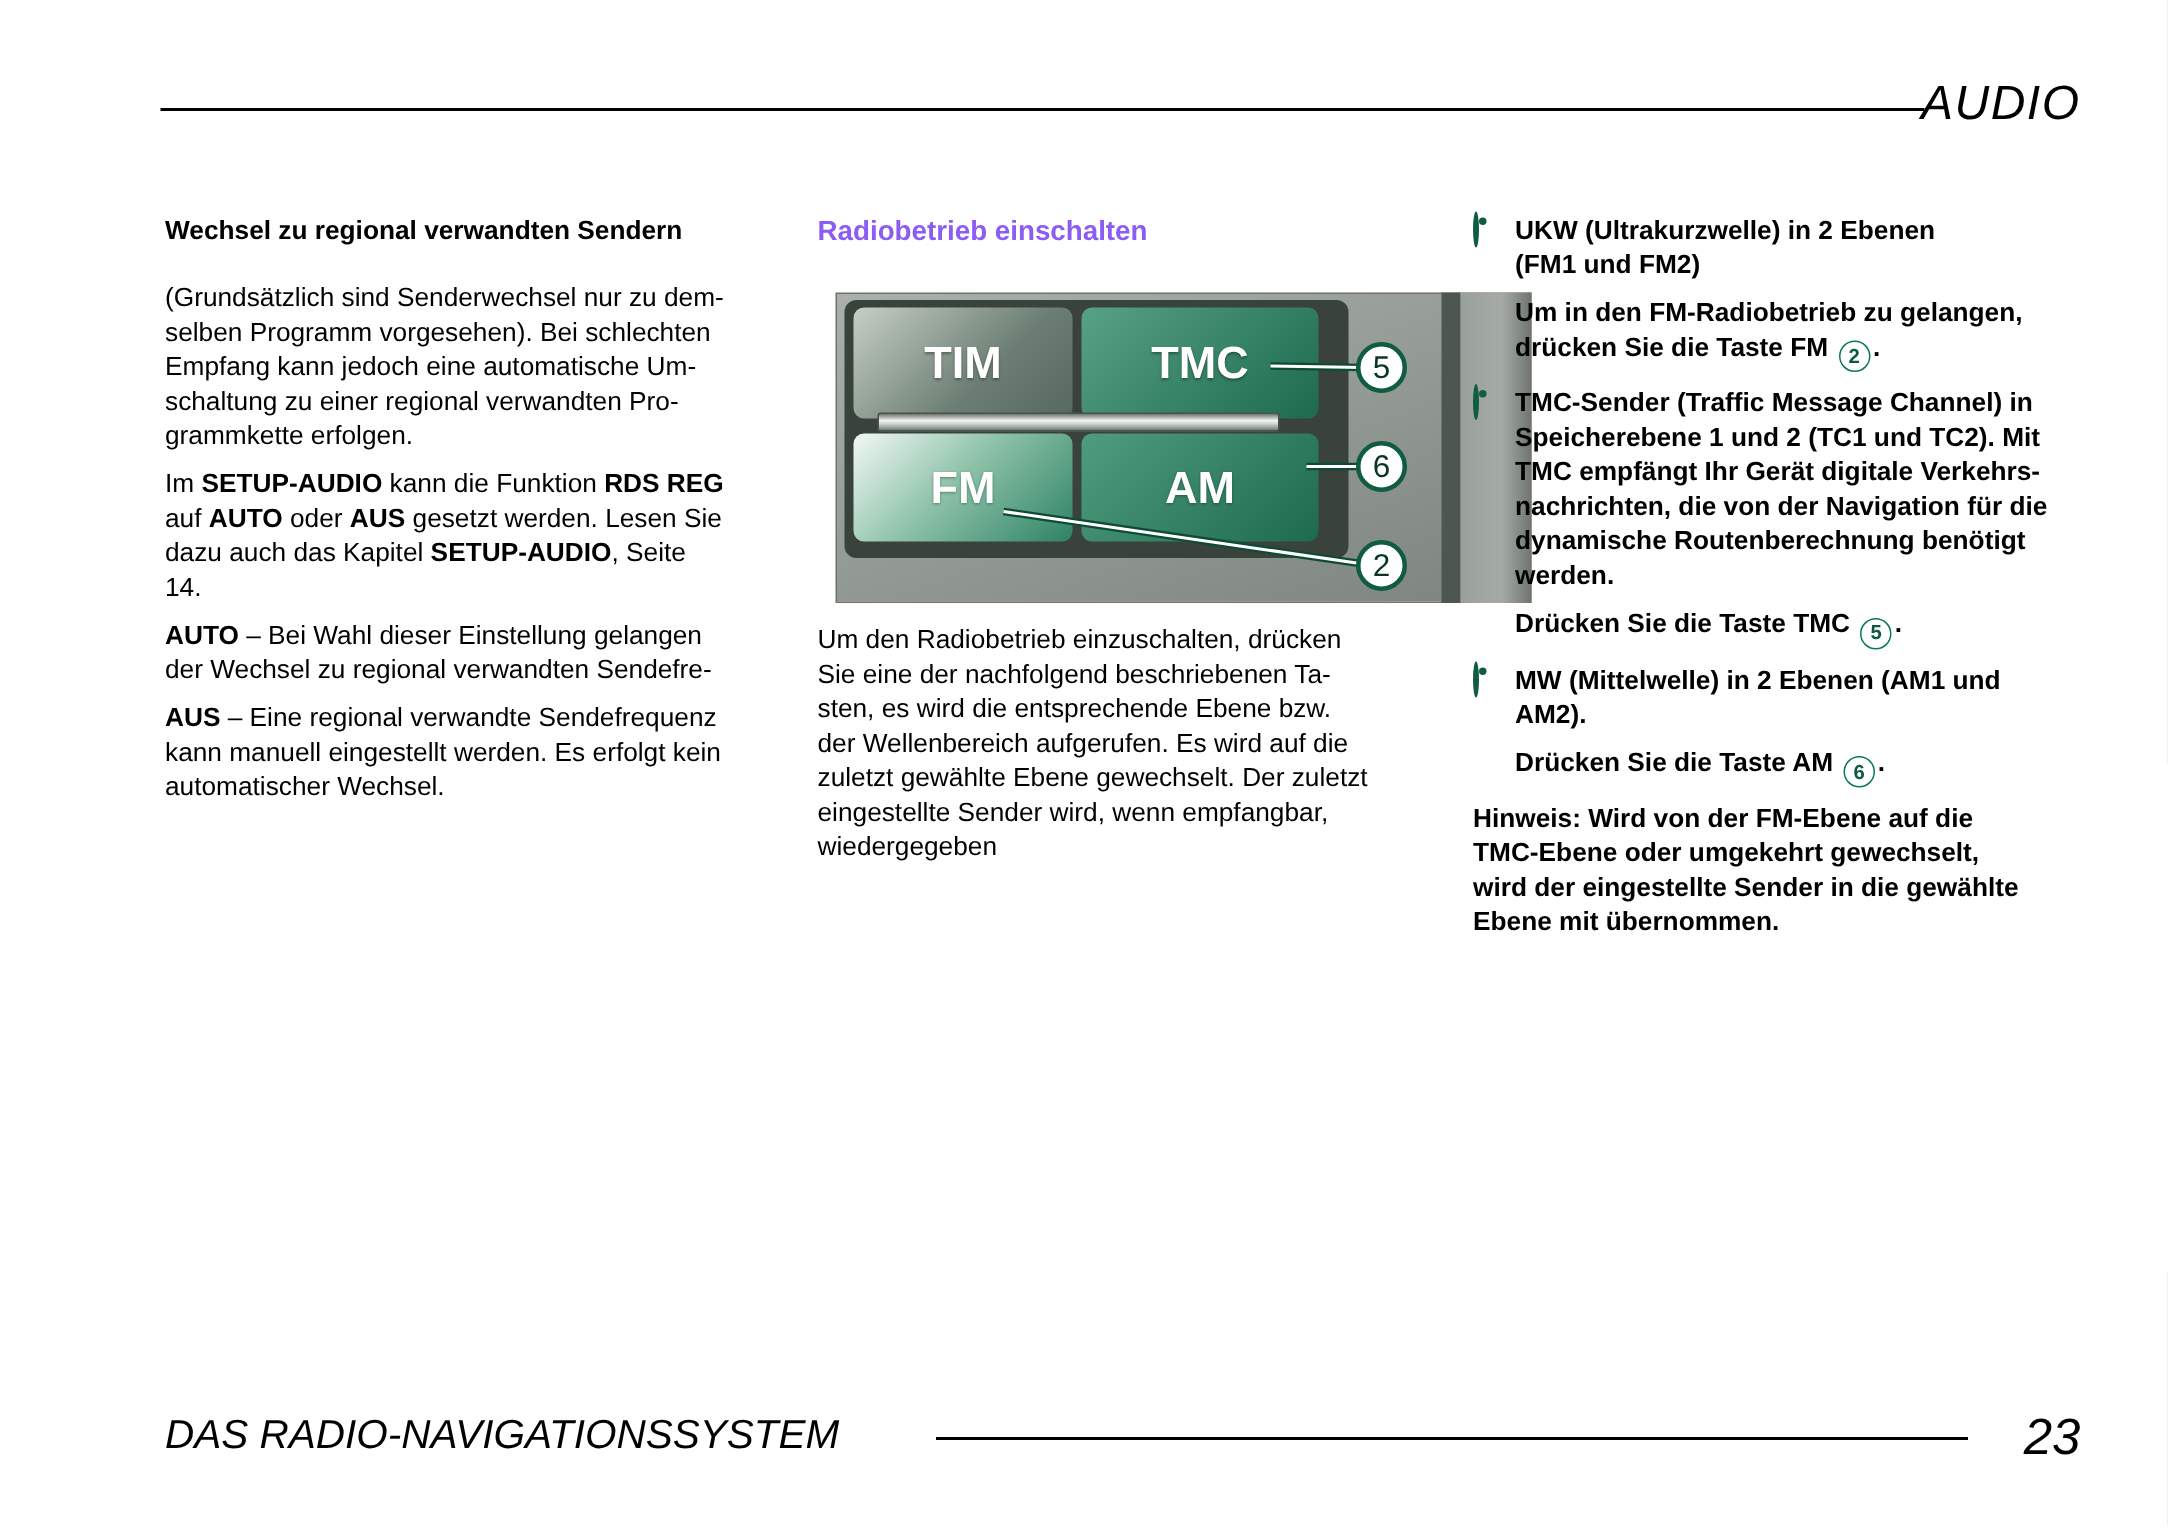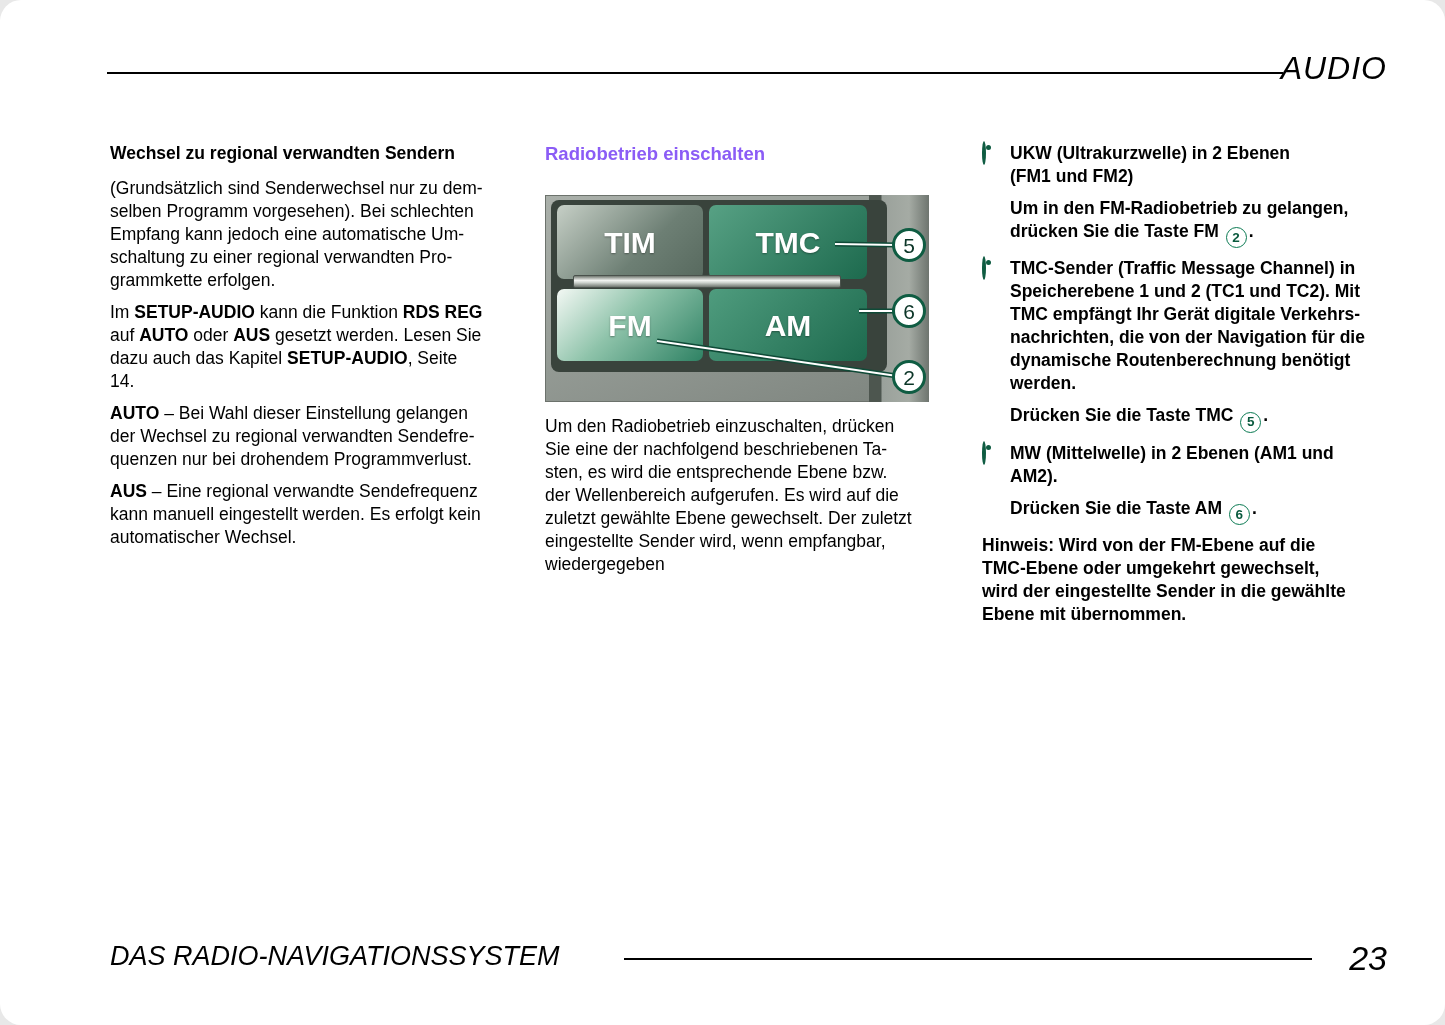--- a/index.html
+++ b/index.html
@@ -1,34 +1,33 @@
 <!DOCTYPE html>
 <html><head>
 <meta charset="utf-8">
 <style>
   html,body{margin:0;padding:0;background:#e8e8e8;}
   .page{
     position:relative;width:1445px;height:1025px;margin:0 auto;
     background:#ffffff;color:#000;
     font-family:"Liberation Sans",sans-serif;
     overflow:hidden;
-    border-radius:21px;
   }
   
   .header-rule{position:absolute;left:107px;top:72px;width:1176px;height:2px;background:#000;}
   .header-title{position:absolute;right:58px;top:50px;font-size:32px;font-style:italic;letter-spacing:1px;}
   .footer-title{position:absolute;left:110px;top:941px;font-size:27px;font-style:italic;}
   .footer-rule{position:absolute;left:624px;top:958px;width:688px;height:2px;background:#000;}
   .footer-page{position:absolute;right:58px;top:939px;font-size:34px;font-style:italic;}
   
   .col{position:absolute;top:142px;width:404px;font-size:17.5px;line-height:23px;}
   .col-left{left:110px;}
   .col-mid{left:545px;}
   .col-right{left:982px;}
-  .col-heading{font-size:17.5px;font-weight:bold;margin:0 0 12px 0;line-height:23px;}
+  .col-heading{font-size:17.5px;font-weight:bold;margin:0 0 22px 0;line-height:23px;}
   .green-heading{color:#8b5cf6;font-size:18.5px;font-weight:bold;margin:0;line-height:24px;}
   p.body{margin:0 0 9px 0;}
   .bold{font-weight:bold;}
   
   .circ-num{
     display:inline-flex;align-items:center;justify-content:center;
     width:21px;height:21px;border:1.5px solid #0a7a52;border-radius:50%;
     font-size:13.5px;line-height:1;color:#0a5a3e;vertical-align:-5px;margin:0 2px;
     box-sizing:border-box;
   }
@@ -40,21 +39,21 @@
     box-sizing:border-box;margin-top:4px;position:relative;
   }
   .icon-ring::after{
     content:"";position:absolute;left:2px;top:2px;width:5px;height:5px;
     background:#0f5c42;border-radius:50%;
   }
   .icon-dot{width:7px;height:7px;background:#000;border-radius:50%;margin:8px 0 0 3px;}
   .b-text{flex:1;}
   .note{font-weight:bold;margin-top:5px;}
   
-  .illustration{position:relative;width:384px;height:207px;margin:29px 0 13px 0;}
+  .illustration{position:relative;width:464px;height:207px;margin:29px 0 13px 12px;}
   .illo-bg{position:absolute;inset:0;background:linear-gradient(160deg,#aab0aa,#7d847e);border:1px solid #6c726c;box-sizing:border-box;}
   .illo-strip{position:absolute;right:0;top:0;width:60px;height:100%;
     background:linear-gradient(90deg,#4d564f 0px,#4d564f 12px,#9aa19b 13px,#a5aba4 40px,#6e756f 60px);}
   .illo-panel{position:absolute;left:6px;top:5px;width:336px;height:172px;background:#39433c;border-radius:8px;}
   .btn{position:absolute;display:flex;align-items:center;justify-content:center;
     color:#fff;font-weight:bold;font-size:30px;border-radius:7px;
     text-shadow:0 1px 2px rgba(0,0,0,.35);}
   .btn-tim{left:12px;top:10px;width:146px;height:74px;background:linear-gradient(135deg,#c6cfc6,#6d7f74 60%,#57695e);}
   .btn-tmc{left:164px;top:10px;width:158px;height:74px;background:linear-gradient(135deg,#57a184,#1d6a4e);}
   .btn-fm{left:12px;top:94px;width:146px;height:72px;background:linear-gradient(135deg,#f3f8f4,#8ec3aa 45%,#2f8264);}
@@ -77,21 +76,21 @@
 
 <div class="page">
 
   <div class="header-rule"></div>
   <div class="header-title">AUDIO</div>
 
   <div class="col col-left">
     <div class="col-heading">Wechsel zu regional verwandten Sendern</div>
     <p class="body"><span>(Grundsätzlich sind Senderwechsel nur zu dem-</span><br><span>selben Programm vorgesehen). Bei schlechten</span><br><span>Empfang kann jedoch eine automatische Um-</span><br><span>schaltung zu einer regional verwandten Pro-</span><br><span>grammkette erfolgen.</span></p>
     <p class="body"><span>Im </span><span class="bold">SETUP-AUDIO</span><span> kann die Funktion </span><span class="bold">RDS REG</span><br><span>auf </span><span class="bold">AUTO</span><span> oder </span><span class="bold">AUS</span><span> gesetzt werden. Lesen Sie</span><br><span>dazu auch das Kapitel </span><span class="bold">SETUP-AUDIO</span><span>, Seite</span><br><span>14.</span></p>
-    <p class="body"><span class="bold">AUTO</span><span> – Bei Wahl dieser Einstellung gelangen</span><br><span>der Wechsel zu regional verwandten Sendefre-</span><br><span>quenzen nur bei drohendem Programmverlust.</span></p>
+    <p class="body"><span class="bold">AUTO</span><span> – Bei Wahl dieser Einstellung gelangen</span><br><span>der Wechsel zu regional verwandten Sendefre-</span><br></p>
     <p class="body"><span class="bold">AUS</span><span> – Eine regional verwandte Sendefrequenz</span><br><span>kann manuell eingestellt werden. Es erfolgt kein</span><br><span>automatischer Wechsel.</span></p>
   </div>
 
   <div class="col col-mid">
     <div class="green-heading">Radiobetrieb einschalten</div>
 
     <div class="illustration">
       <div class="illo-bg"></div>
       <div class="illo-strip"></div>
       <div class="illo-panel"></div>

